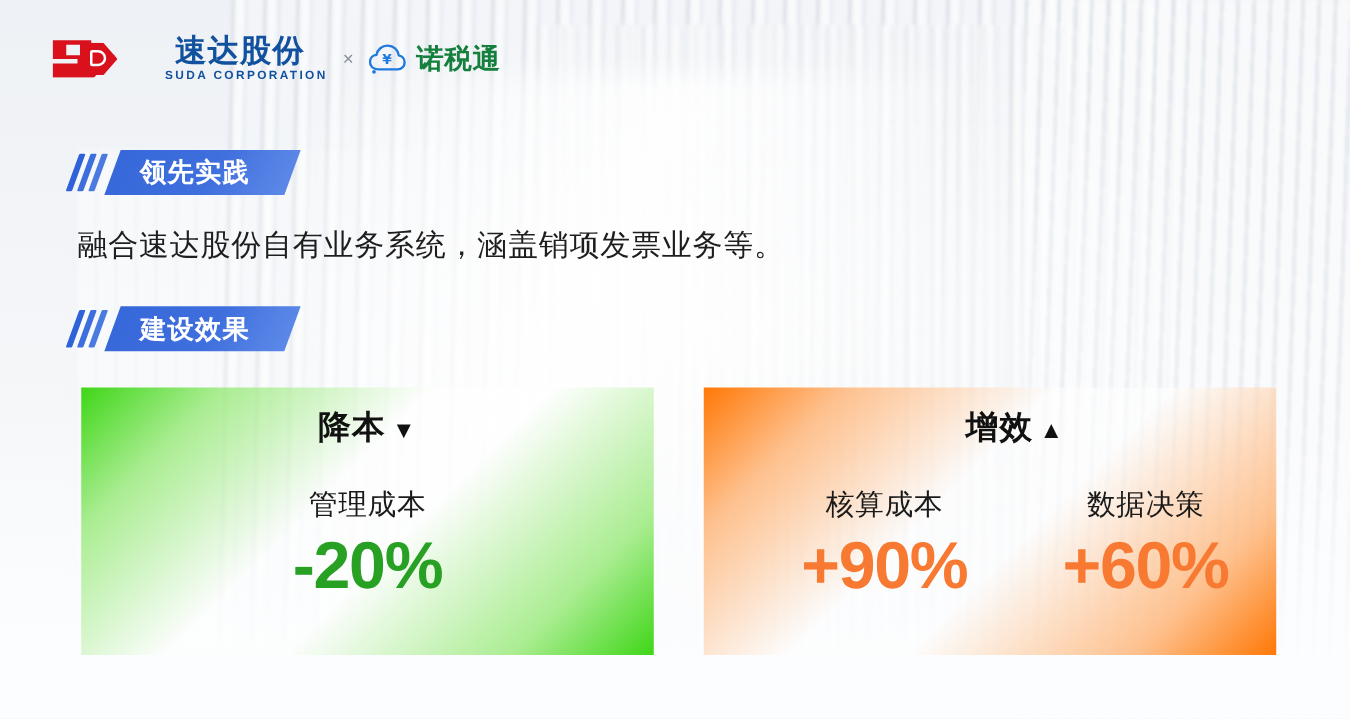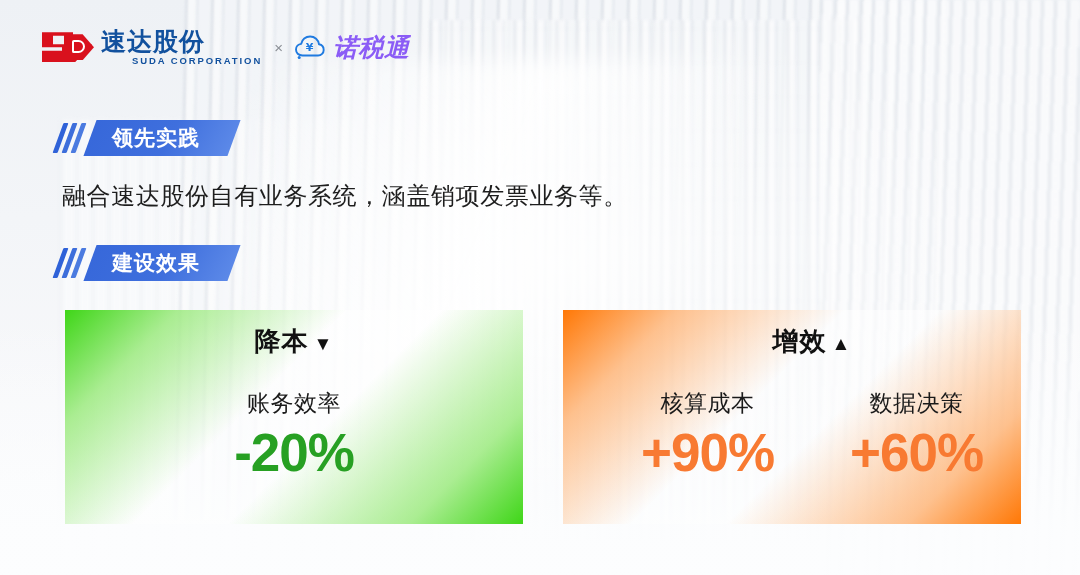--- a/index.html
+++ b/index.html
@@ -90,30 +90,30 @@
     clip-path:polygon(0 0, 62% 0, 100% 50%, 62% 100%, 0 100%);
   }
   .suda-mark .s-d {
     position:absolute; right:7px; top:8px; width:13px; height:13px;
     border:2.5px solid #fff; border-radius:2px 7px 7px 2px;
   }
   .suda-text { margin-left:9px; line-height:1; }
   .suda-cn {
     font-size:25px; font-weight:bold; color:#12519e; letter-spacing:1px;
     font-family:"Liberation Sans","DejaVu Sans",sans-serif;
+    margin-left:39px;
   }
   .suda-en {
     font-size:9.5px; font-weight:bold; color:#12519e; letter-spacing:1.9px; margin-top:2px;margin-left:31px;
   }
   .x-sep { margin:0 12px; font-size:15px; color:#8b8f96; }
   .nst { display:flex; align-items:center; }
   .nst-cloud { width:30px; height:26px; position:relative; margin-right:8px; }
   .nst-text {
-    font-size:25px; font-weight:bold; color:#8b5cf6; letter-spacing:.5px;
-    font-style:italic;
+    font-size:22px; font-weight:bold; color:#15803d; letter-spacing:.5px;
     font-family:"Liberation Sans","DejaVu Sans",sans-serif;
   }
 
   
   .tag-row { position:absolute; display:flex; align-items:center; }
   .tag-row.one { left:58px; top:120px; }
   .tag-row.two { left:58px; top:245px; }
   .slashes { display:flex; margin-right:5px; }
   .slashes i {
     display:block; width:5px; height:30px; background:#2f62d8;
@@ -244,21 +244,21 @@
   <div class="panels">
 
     <div class="panel green">
       <div class="fill"></div>
       <div class="inner">
         <div class="panel-title">
           <span>降本</span><span class="tri">▼</span>
         </div>
         <div class="metrics">
           <div class="metric">
-            <div class="mlabel">账务效率</div>
+            <div class="mlabel">管理成本</div>
             <div class="mval">-20%</div>
           </div>
         </div>
       </div>
     </div>
 
     <div class="panel orange">
       <div class="fill"></div>
       <div class="inner">
         <div class="panel-title">

